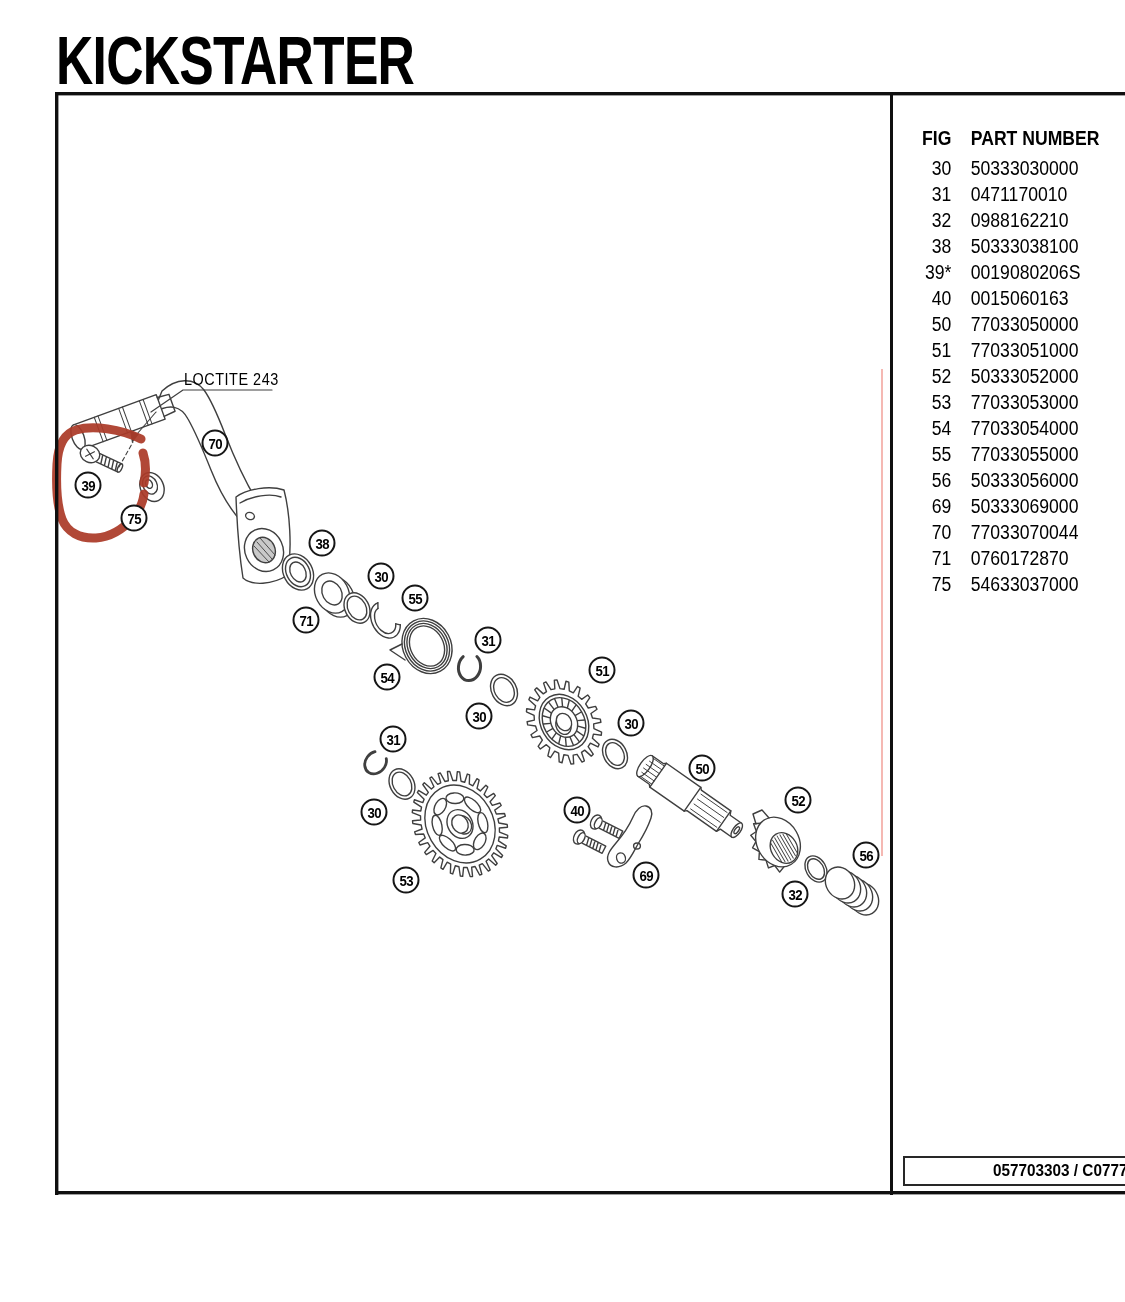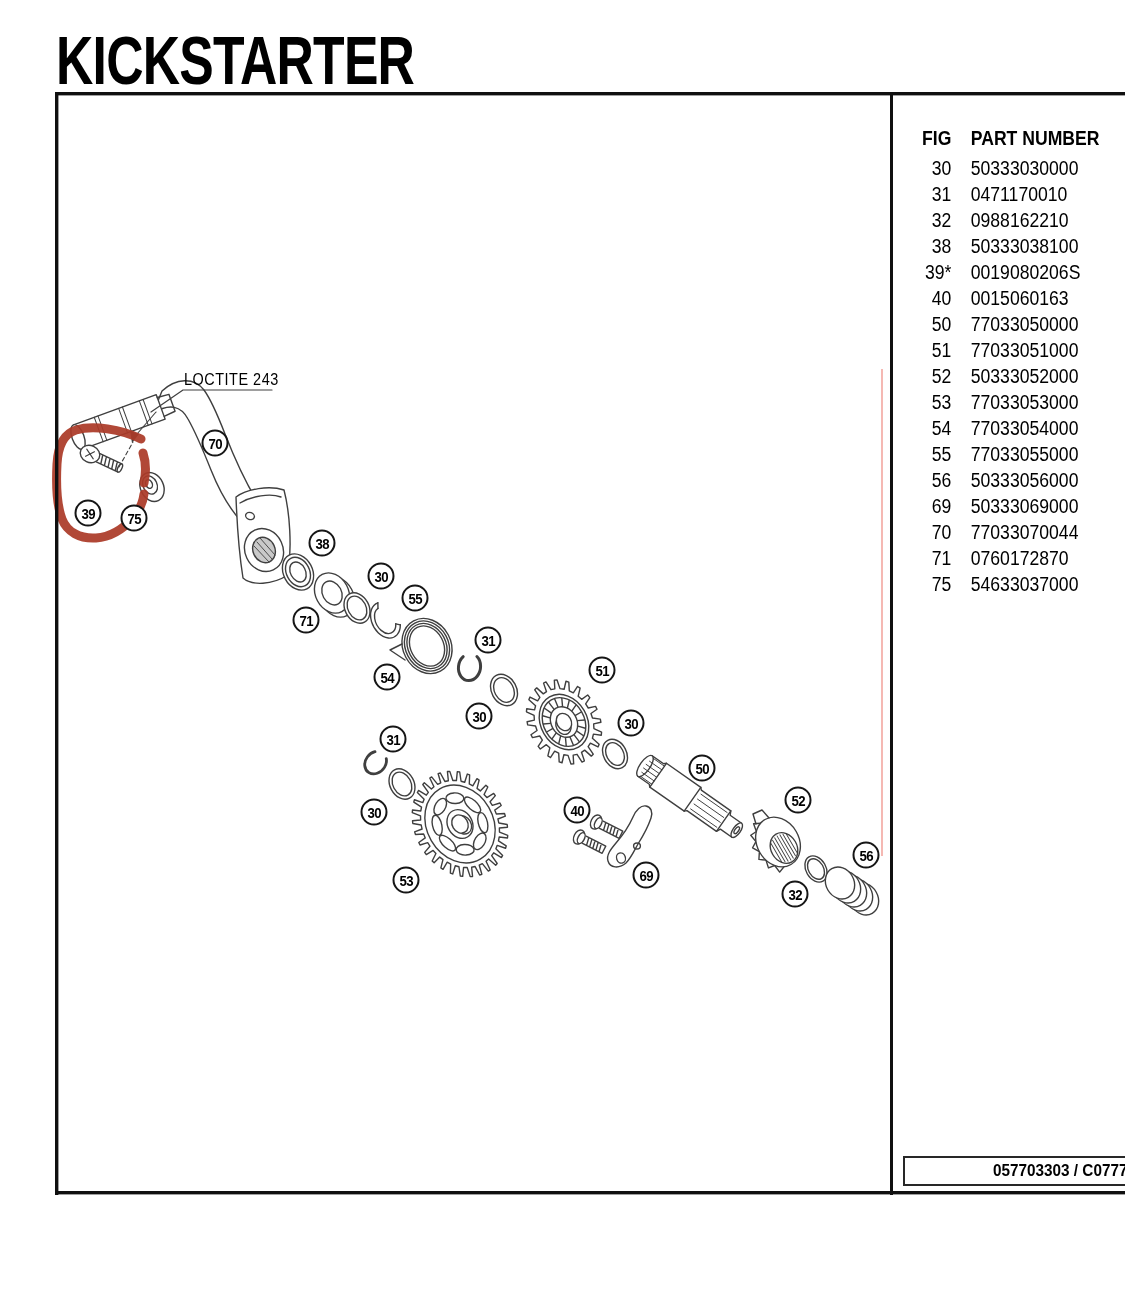--- a/index.html
+++ b/index.html
@@ -245,21 +245,21 @@
       <rect x="55" y="1191" width="1070" height="3.4"></rect>
     </g>
   </svg>
 
   <div class="loctite">LOCTITE 243</div>
 
   <div id="callouts">
       <div class="callout" style="left: 215px; top: 443px;">
         <span>70</span>
       </div>
-      <div class="callout" style="left: 88px; top: 485px; margin-top: 28px;">
+      <div class="callout" style="left: 88px; top: 485px;">
         <span>39</span>
       </div>
       <div class="callout" style="left: 134px; top: 518px;">
         <span>75</span>
       </div>
       <div class="callout" style="left: 322px; top: 543px;">
         <span>38</span>
       </div>
       <div class="callout" style="left: 381px; top: 576px;">
         <span>30</span>

